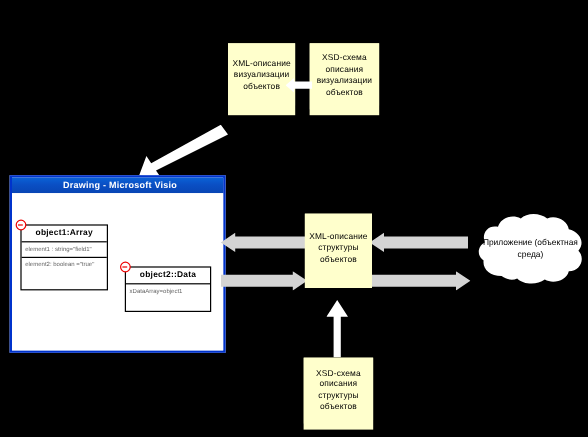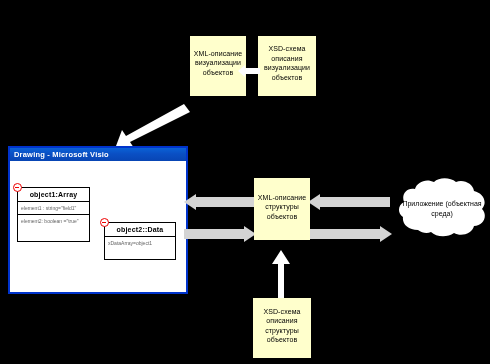--- a/index.html
+++ b/index.html
@@ -66,20 +66,21 @@
     box-sizing: border-box;
     box-shadow: 2px 2px 0 #000000;
   }
   .visio-titlebar {
     height: 13px;
     background: linear-gradient(to bottom, #0a62d6 0%, #0a4fc4 45%, #0845b4 100%);
     display: flex;
     align-items: center;
     padding-left: 4px;
     box-sizing: border-box;
+    justify-content: center;
   }
   .visio-title {
     color: #ffffff;
     font-size: 7.5px;
     font-weight: bold;
     letter-spacing: 0.2px;
     white-space: nowrap;
   }
   .visio-canvas {
     position: relative;

